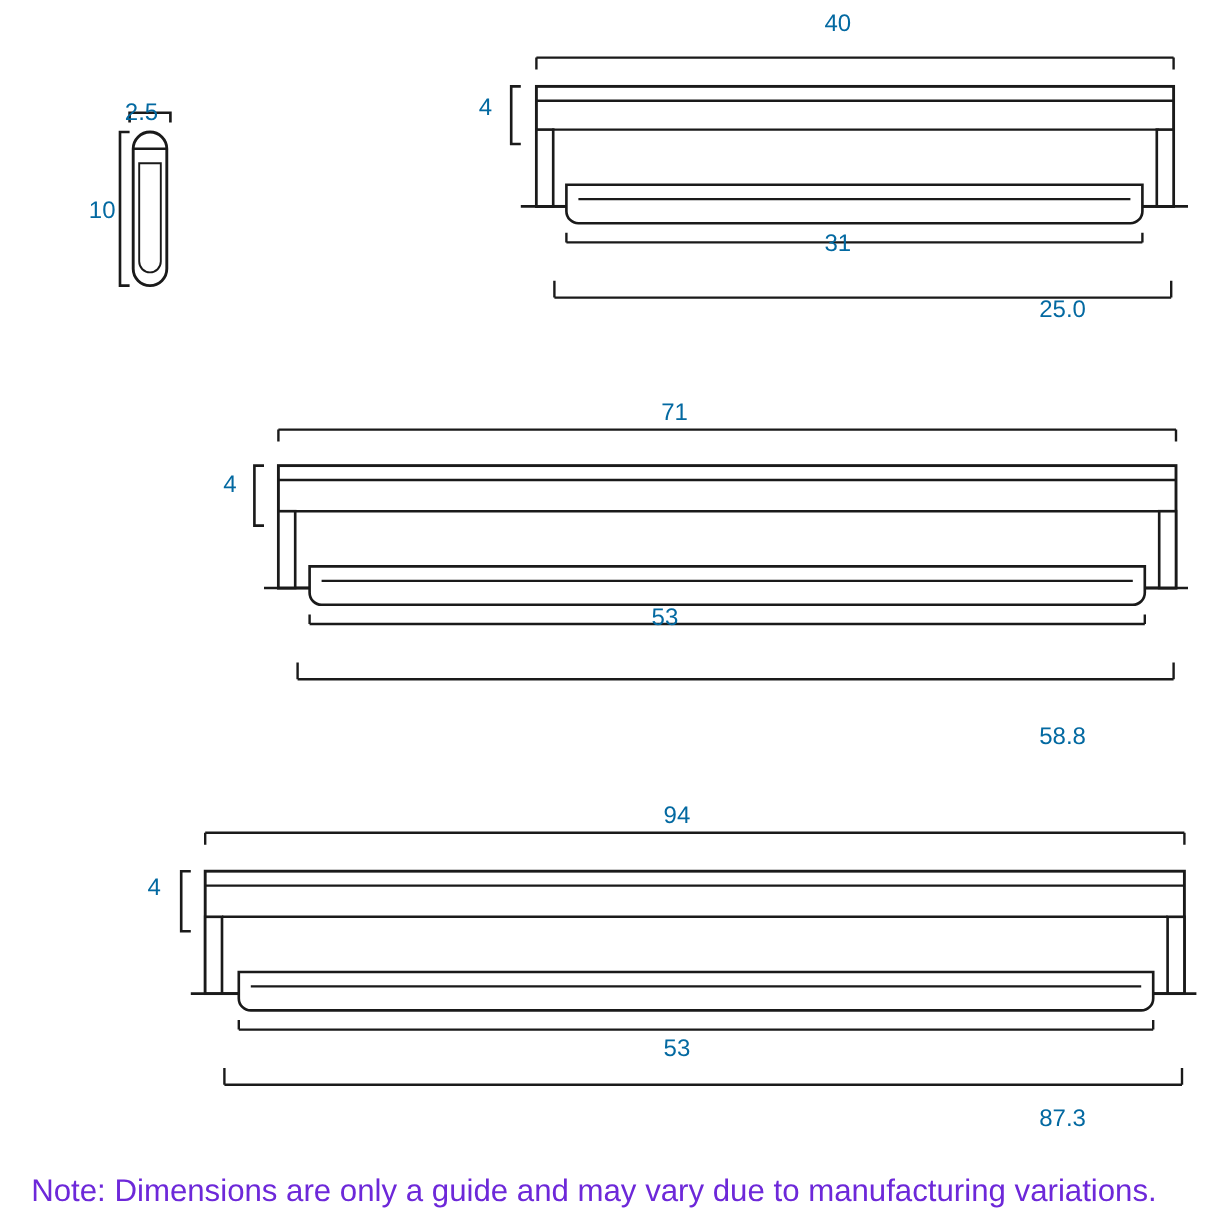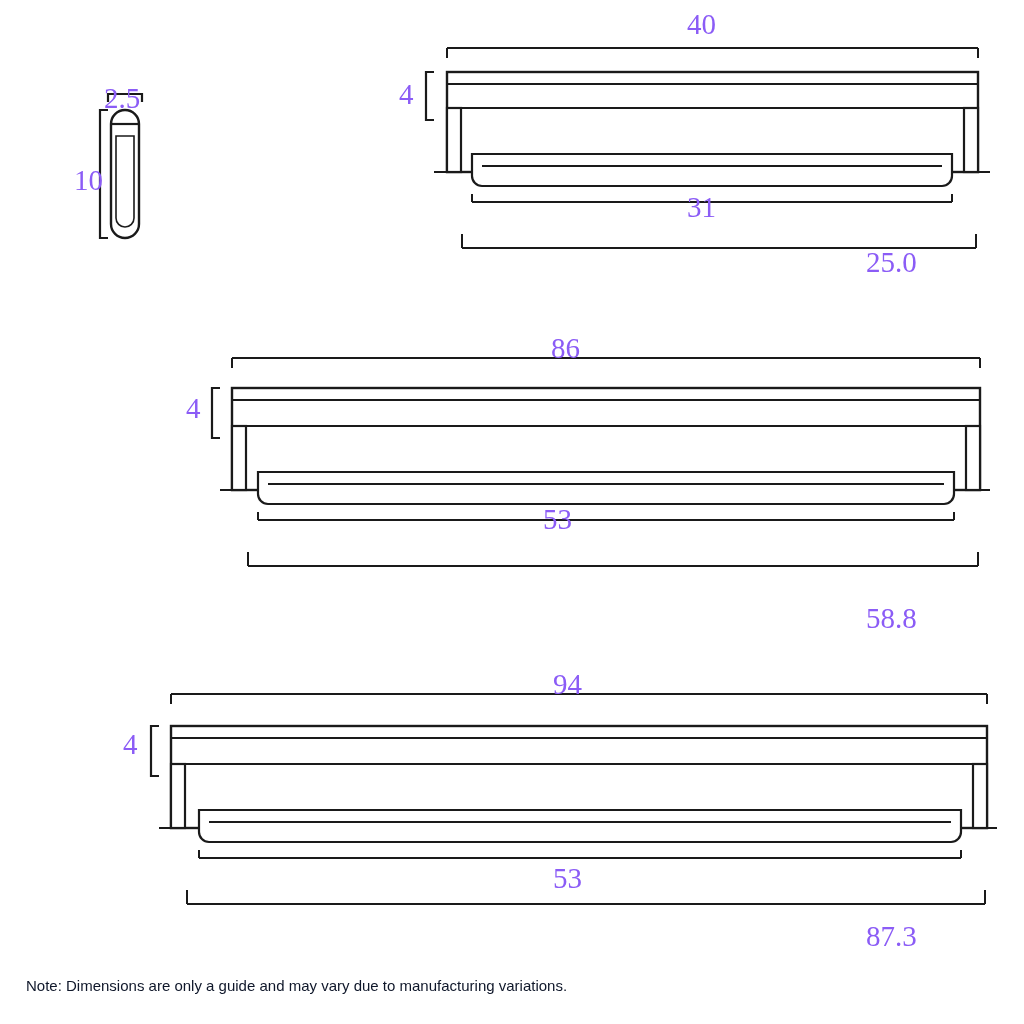--- a/index.html
+++ b/index.html
@@ -16,33 +16,33 @@
     overflow: hidden;
   }
   #sheet {
     position: absolute;
     left: 0; top: 0;
     width: 1024px;
     height: 1024px;
   }
   .lbl {
     position: absolute;
-    font-family: Liberation Serif, serif;
-    font-size: 29px;
-    color: #8b5cf6;
+    font-family: Liberation Sans, sans-serif;
+    font-size: 20px;
+    color: #0369a1;
     white-space: nowrap;
     line-height: 1;
   }
   .note {
     position: absolute;
     left: 26px;
     top: 977px;
-    font-size: 15px;
+    font-size: 26px;
     font-family: "Liberation Sans", sans-serif;
-    color: #0f172a;
+    color: #6d28d9;
     white-space: nowrap;
   }
   svg { display: block; }
 </style>
 </head>
 <body>
 
 <div id="sheet">
 
   <svg style="position:absolute;left:70px;top:80px;" width="130" height="180" viewBox="0 0 130 180">
@@ -103,21 +103,21 @@
     <rect x="776" y="86" width="14" height="64" fill="#ffffff" stroke="#1a1a1a" stroke-width="2.2"></rect>
     <line x1="30" y1="150" x2="800" y2="150" stroke="#1a1a1a" stroke-width="2.2"></line>
 
     <path d="M 68 132 L 764 132 L 764 154 A 10 10 0 0 1 754 164 L 78 164 A 10 10 0 0 1 68 154 Z" fill="#ffffff" stroke="#1a1a1a" stroke-width="2.2"></path>
     <line x1="78" y1="144" x2="754" y2="144" stroke="#1a1a1a" stroke-width="1.8"></line>
 
     <path d="M 68 172 L 68 180 M 68 180 L 764 180 M 764 180 L 764 172" fill="none" stroke="#1a1a1a" stroke-width="2"></path>
 
     <path d="M 58 212 L 58 226 M 58 226 L 788 226 M 788 226 L 788 212" fill="none" stroke="#1a1a1a" stroke-width="2"></path>
   </svg>
-  <div class="lbl" style="left:551px;top:334px;">86</div>
+  <div class="lbl" style="left:551px;top:334px;">71</div>
   <div class="lbl" style="left:186px;top:394px;">4</div>
   <div class="lbl" style="left:543px;top:505px;">53</div>
   <div class="lbl" style="left:866px;top:563px;margin-top:41px;">58.8</div>
 
   <svg style="position:absolute;left:125px;top:676px;" width="880" height="265" viewBox="0 0 880 265">
 
     <path d="M 46 18 L 46 28 M 46 18 L 862 18 M 862 18 L 862 28" fill="none" stroke="#1a1a1a" stroke-width="2"></path>
 
     <path d="M 34 50 L 26 50 L 26 100 L 34 100" fill="none" stroke="#1a1a1a" stroke-width="2.2"></path>
 

